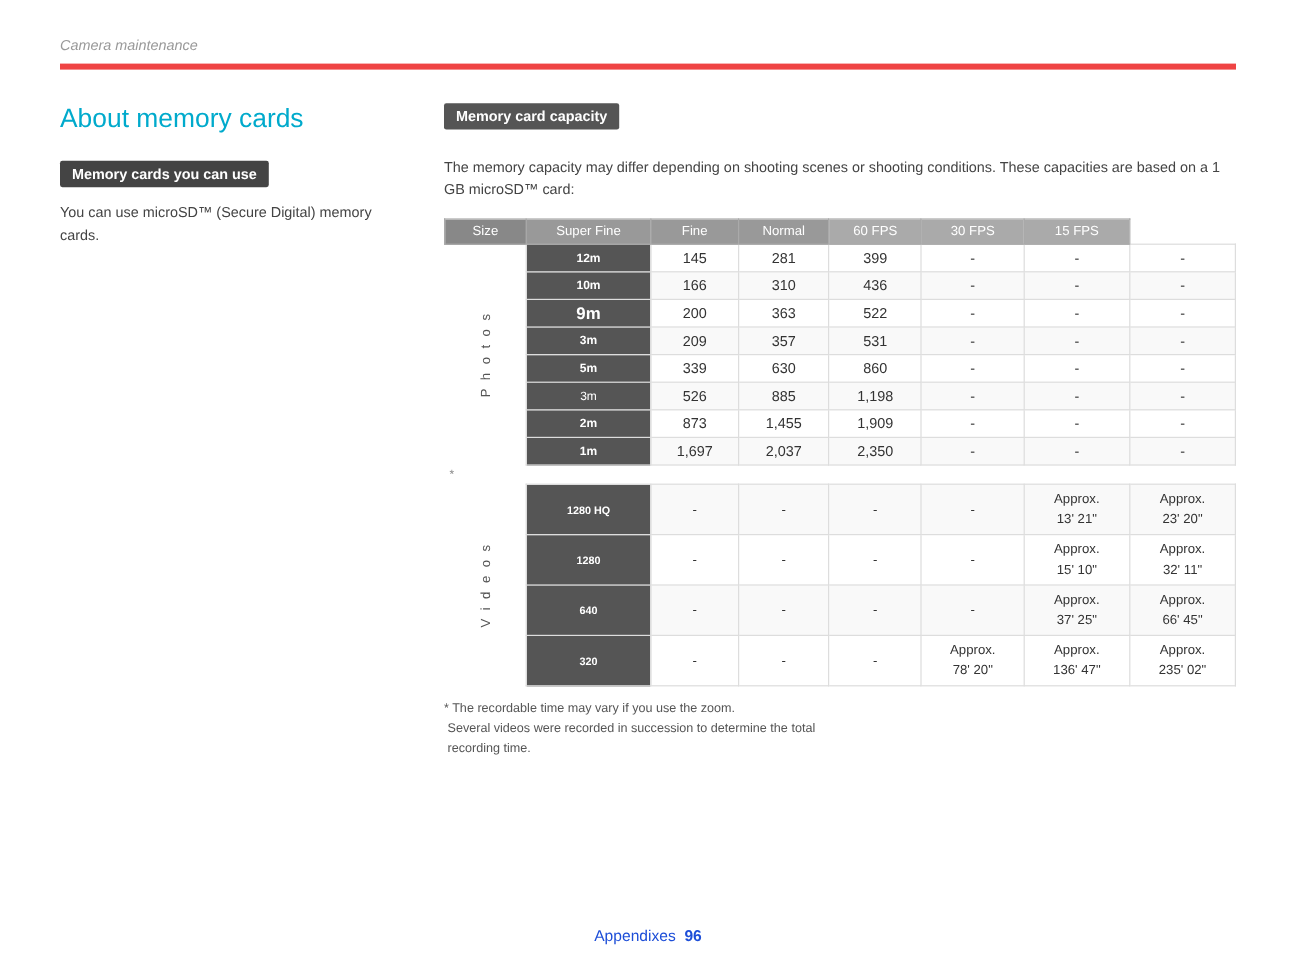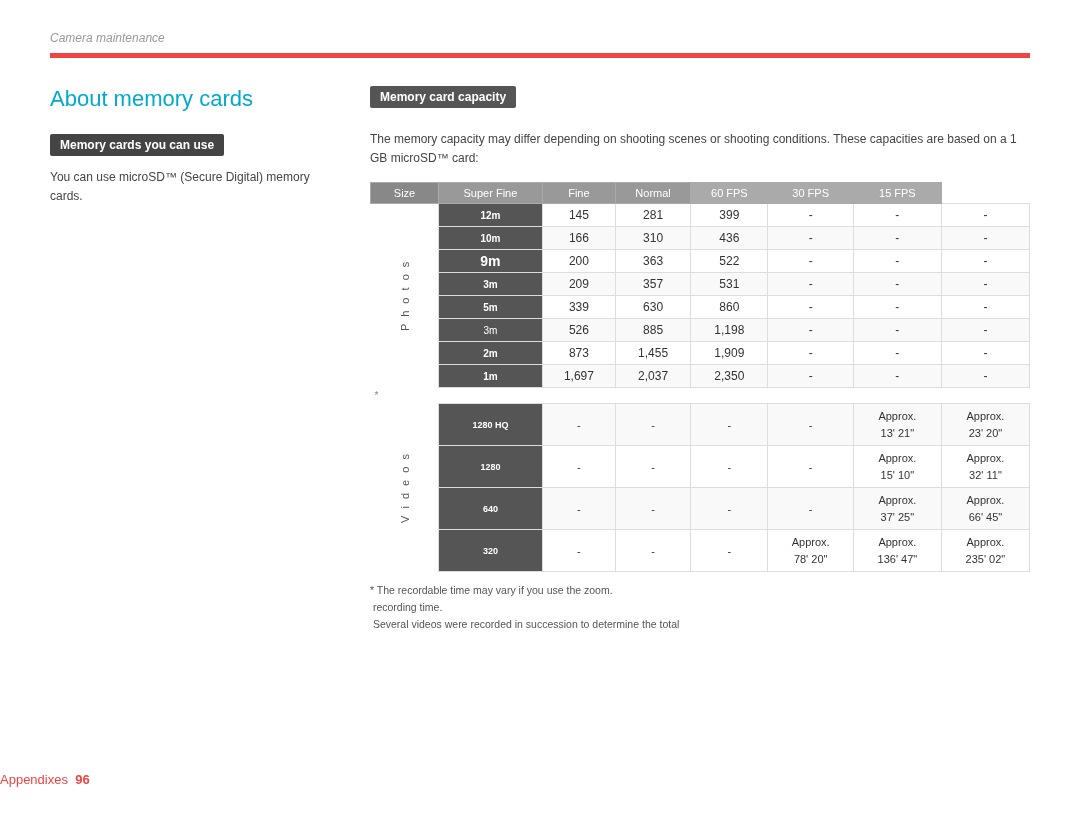--- a/index.html
+++ b/index.html
@@ -131,23 +131,23 @@
       margin-top: 10px;
       font-size: 10.5px;
       color: #555;
       line-height: 1.6;
     }
     .page-footer {
       position: absolute;
       bottom: 28px;
       left: 0;
       right: 0;
-      text-align: left;
+      text-align: center;
       font-size: 13px;
-      color: #ef4444;
+      color: #1d4ed8;
     }
     .approx-cell {
       font-size: 11px;
       line-height: 1.5;
     }
     
     .group-cell {
       border: none !important;
       background: transparent !important;
       color: #555;
@@ -325,22 +325,22 @@
               <td class="approx-cell" style="font-size: 11px; line-height: 1.5; white-space: pre-line;">Approx.
 136' 47"</td>
               <td class="approx-cell" style="font-size: 11px; line-height: 1.5; white-space: pre-line;">Approx.
 235' 02"</td>
             </tr>
           </tbody>
       </table>
 
       <div class="footnotes">
         <div>* The recordable time may vary if you use the zoom.</div>
+        <div>&nbsp;Several videos were recorded in succession to determine the total</div>
         <div>&nbsp;recording time.</div>
-        <div>&nbsp;Several videos were recorded in succession to determine the total</div>
       </div>
     </div>
   </div>
 
   <div class="page-footer">
     <span>Appendixes</span>&nbsp;&nbsp;<strong>96</strong>
   </div>
 </div>
 
 </body></html>

